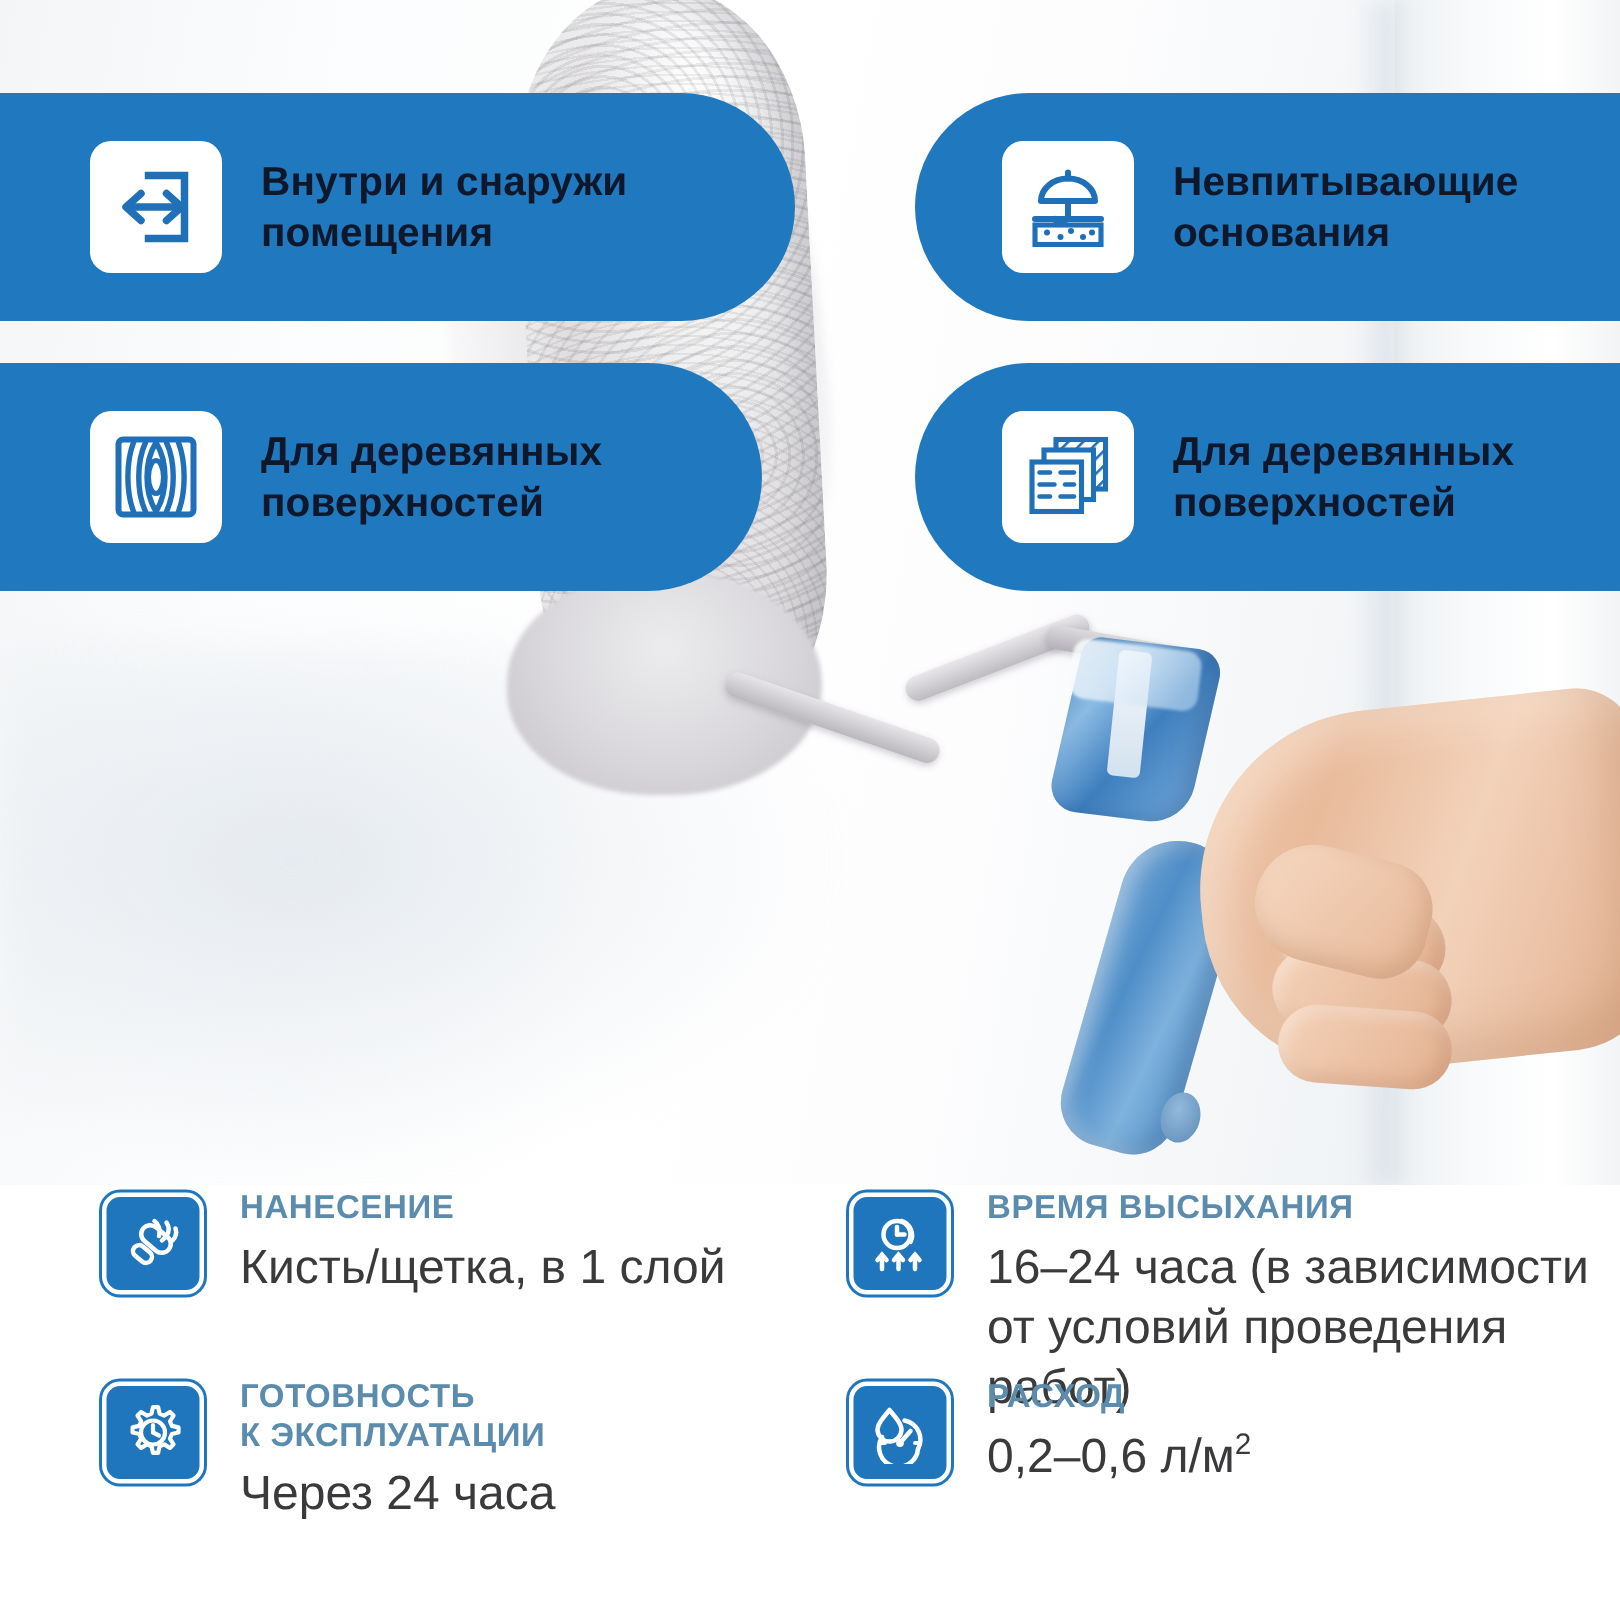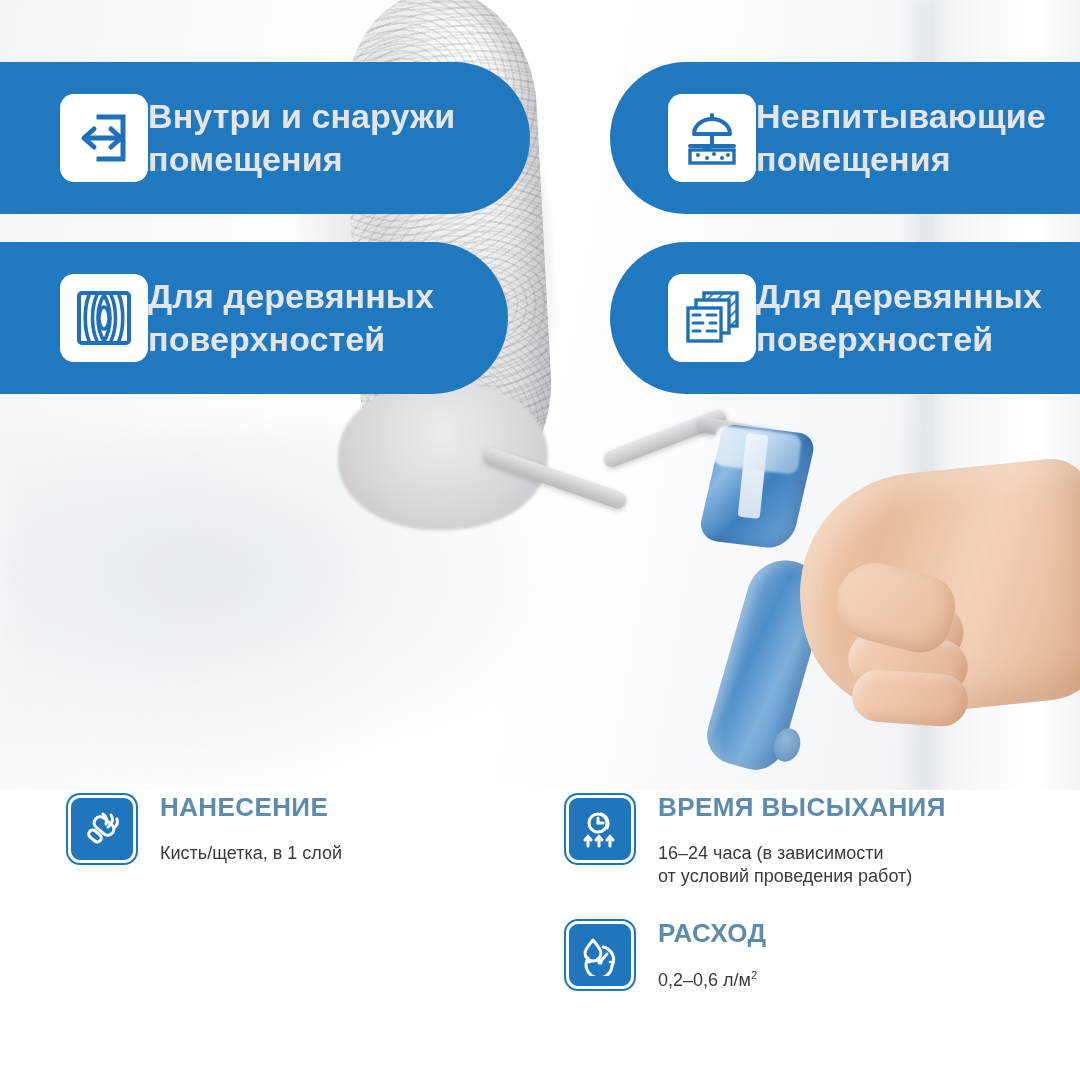--- a/index.html
+++ b/index.html
@@ -153,46 +153,46 @@
   .pill-r1l{top:62px;height:152px;width:620px;}
   .pill-r1r{top:62px;height:152px;width:560px;}
   .pill-r2l{top:242px;height:152px;width:598px;}
   .pill-r2r{top:242px;height:152px;width:560px;}
 
   .pill-icon{
     flex:0 0 auto;width:88px;height:88px;border-radius:14px;background:#ffffff;
     display:flex;align-items:center;justify-content:center;
   }
   .pill-text{
-    color:#e5e5e5;font-weight:bold;font-size:34px;line-height:1.26;
+    margin-left:26px;color:#0f172a;font-weight:bold;font-size:27px;line-height:1.26;
     letter-spacing:.1px;white-space:pre-line;
   }
 
   
   .specs{position:absolute;left:0;top:780px;width:1080px;height:300px;}
   .spec{position:absolute;display:flex;align-items:flex-start;}
   .s1{left:68px;top:12px;}
   .s2{left:566px;top:12px;justify-content:space-between;}
   .s3{left:68px;top:138px;}
   .s4{left:566px;top:138px;}
 
   .spec-icon{
     flex:0 0 auto;width:62px;height:62px;border-radius:12px;
     background:#1F76BC;border:3px solid #ffffff;
     box-shadow:0 0 0 2px #1F76BC;
     display:flex;align-items:center;justify-content:center;
     margin-top:3px;
   }
   .spec-body{margin-left:24px;}
   .spec-title{
-    color:#5B8CAD;font-weight:bold;font-size:26px;line-height:1.17;
+    color:#5B8CAD;font-weight:bold;font-size:22px;line-height:1.17;
     letter-spacing:.4px;white-space:pre-line;text-transform:uppercase;
   }
   .spec-value{
-    color:#3A3A3C;font-size:18px;line-height:1.26;margin-top:20px;white-space:pre-line;
+    color:#3A3A3C;font-size:32px;line-height:1.26;margin-top:6px;white-space:pre-line;
   }
   .spec-value sup{font-size:.62em;vertical-align:super;}
 </style>
 </head>
 <body>
 
 <div class="canvas">
 
   <div class="photo">
     <div class="photo-wall"></div>
@@ -250,21 +250,21 @@
         <g fill="#1F70B8">
           <circle cx="17" cy="48" r="2"></circle>
             <circle cx="26" cy="51" r="2"></circle>
           <circle cx="33" cy="47" r="2"></circle>
             <circle cx="41" cy="51" r="2"></circle>
           <circle cx="47" cy="48" r="2"></circle>
         </g>
       </svg>
     </div>
     <div class="pill-text">Невпитывающие
-помещения</div>
+основания</div>
   </div>
 
   <div class="pill pill-left pill-r2l">
     <div class="pill-icon">
       <svg width="64" height="64" viewBox="0 0 64 64" aria-hidden="true">
         <rect x="7" y="7" width="50" height="50" rx="3" fill="none" stroke="#1F70B8" stroke-width="4"></rect>
         <path d="M17 9 C12 22 12 42 17 55" fill="none" stroke="#1F70B8" stroke-width="3.6" stroke-linecap="round"></path>
         <path d="M25 9 C19 22 19 42 25 55" fill="none" stroke="#1F70B8" stroke-width="3.6" stroke-linecap="round"></path>
         <path d="M47 9 C52 22 52 42 47 55" fill="none" stroke="#1F70B8" stroke-width="3.6" stroke-linecap="round"></path>
         <path d="M39 9 C45 22 45 42 39 55" fill="none" stroke="#1F70B8" stroke-width="3.6" stroke-linecap="round"></path>
@@ -336,20 +336,35 @@
           </g>
         </svg>
       </div>
       <div class="spec-body">
         <div class="spec-title">ВРЕМЯ ВЫСЫХАНИЯ</div>
         <div class="spec-value">16–24 часа (в зависимости
 от условий проведения работ)</div>
       </div>
     </div>
 
+    <div class="spec s3">
+      <div class="spec-icon">
+        <svg width="42" height="42" viewBox="0 0 42 42" aria-hidden="true">
+          <path d="M21 4 l3.4 0 1 4.4 3.1 1.3 3.8-2.4 2.4 2.4 -2.4 3.8 1.3 3.1 4.4 1 0 3.4 -4.4 1 -1.3 3.1 2.4 3.8 -2.4 2.4 -3.8-2.4 -3.1 1.3 -1 4.4 -3.4 0 -1-4.4 -3.1-1.3 -3.8 2.4 -2.4-2.4 2.4-3.8 -1.3-3.1 -4.4-1 0-3.4 4.4-1 1.3-3.1 -2.4-3.8 2.4-2.4 3.8 2.4 3.1-1.3 Z" fill="none" stroke="#fff" stroke-width="2.8" stroke-linejoin="round"></path>
+          <circle cx="21" cy="21" r="8" fill="none" stroke="#fff" stroke-width="2.8"></circle>
+          <line x1="21" y1="16" x2="21" y2="21" stroke="#fff" stroke-width="2.8" stroke-linecap="round"></line>
+          <line x1="21" y1="21" x2="25" y2="23" stroke="#fff" stroke-width="2.8" stroke-linecap="round"></line>
+        </svg>
+      </div>
+      <div class="spec-body">
+        <div class="spec-title">ГОТОВНОСТЬ
+К ЭКСПЛУАТАЦИИ</div>
+        <div class="spec-value">Через 24 часа</div>
+      </div>
+    </div>
 
     <div class="spec s4">
       <div class="spec-icon">
         <svg width="42" height="42" viewBox="0 0 42 42" aria-hidden="true">
           <path d="M14 6 c5 6 8 9.5 8 13 a8 8 0 0 1 -16 0 c0-3.5 3-7 8-13 Z" fill="none" stroke="#fff" stroke-width="3" stroke-linejoin="round"></path>
           <path d="M9 24 a13 13 0 1 0 24 8" fill="none" stroke="#fff" stroke-width="3" stroke-linecap="round"></path>
           <path d="M33 32 a13 13 0 0 0 -9 -19" fill="none" stroke="#fff" stroke-width="3" stroke-linecap="round"></path>
           <line x1="21" y1="28" x2="28" y2="20" stroke="#fff" stroke-width="3" stroke-linecap="round"></line>
           <circle cx="21" cy="28" r="2.6" fill="#fff"></circle>
           <g stroke="#fff" stroke-width="2.6" stroke-linecap="round">

